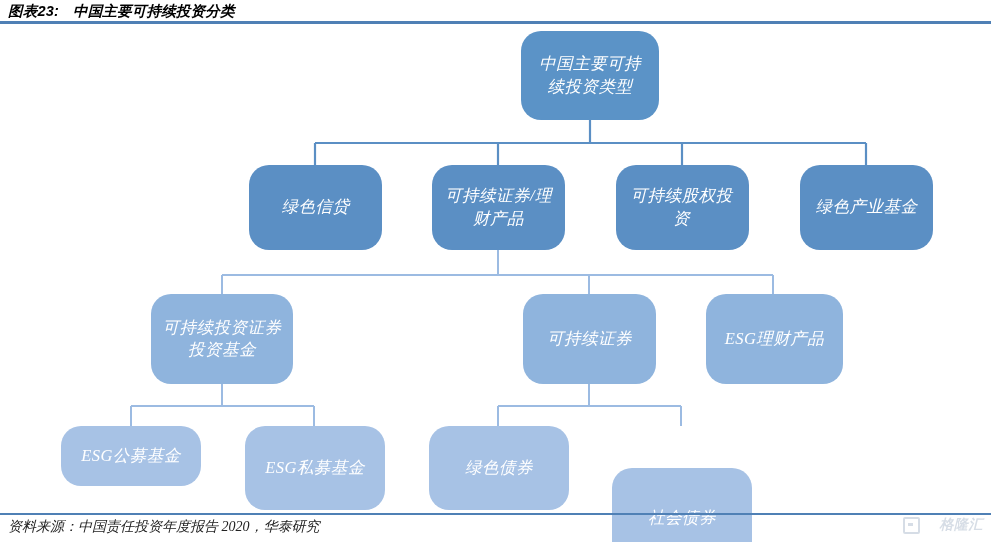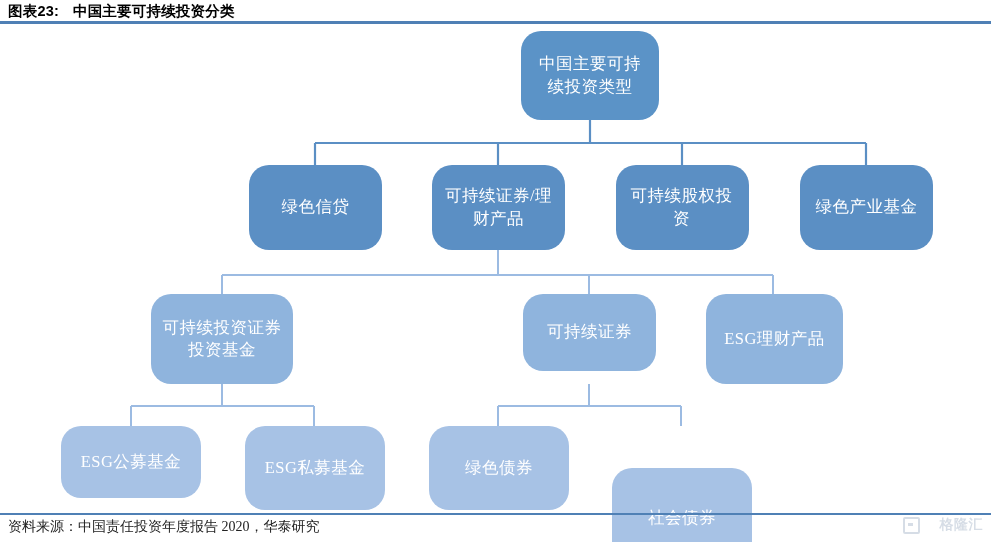--- a/index.html
+++ b/index.html
@@ -7,20 +7,21 @@
     padding: 0;
     background: #ffffff;
   }
   #page {
     position: relative;
     width: 991px;
     height: 542px;
     background: #ffffff;
     font-family: "Liberation Serif", "DejaVu Serif", serif;
     overflow: hidden;
+    font-style: italic;
   }
 
   
   #chart-title {
     position: absolute;
     left: 8px;
     top: 2px;
     font-family: "Liberation Sans", "DejaVu Sans", sans-serif;
     font-weight: bold;
     font-size: 14.5px;
@@ -171,28 +172,28 @@
   <div class="node level-2" style="left:616px; top:165px; width:133px; height:85px;padding-left:8px;">
     <span>可持续股权投资</span>
   </div>
   <div class="node level-2" style="left:800px; top:165px; width:133px; height:85px;">
     <span>绿色产业基金</span>
   </div>
 
   <div class="node level-3" style="left:151px; top:294px; width:142px; height:90px;">
     <span>可持续投资证券投资基金</span>
   </div>
-  <div class="node level-3" style="left:523px; top:294px; width:133px; height:77px;">
+  <div class="node level-3" style="left:523px; top:294px; width:133px; height:90px;">
     <span>可持续证券</span>
   </div>
   <div class="node level-3" style="left:706px; top:294px; width:137px; height:90px;text-align:center;">
     <span>ESG理财产品</span>
   </div>
 
-  <div class="node level-4" style="left:61px; top:426px; width:140px; height:72px;">
+  <div class="node level-4" style="left:61px; top:426px; width:140px; height:60px;">
     <span>ESG公募基金</span>
   </div>
   <div class="node level-4" style="left:245px; top:426px; width:140px; height:84px;">
     <span>ESG私募基金</span>
   </div>
   <div class="node level-4" style="left:429px; top:426px; width:140px; height:84px;">
     <span>绿色债券</span>
   </div>
   <div class="node level-4" style="left:612px; top:426px; width:140px; height:100px;margin-top:42px;">
     <span>社会债券</span>

